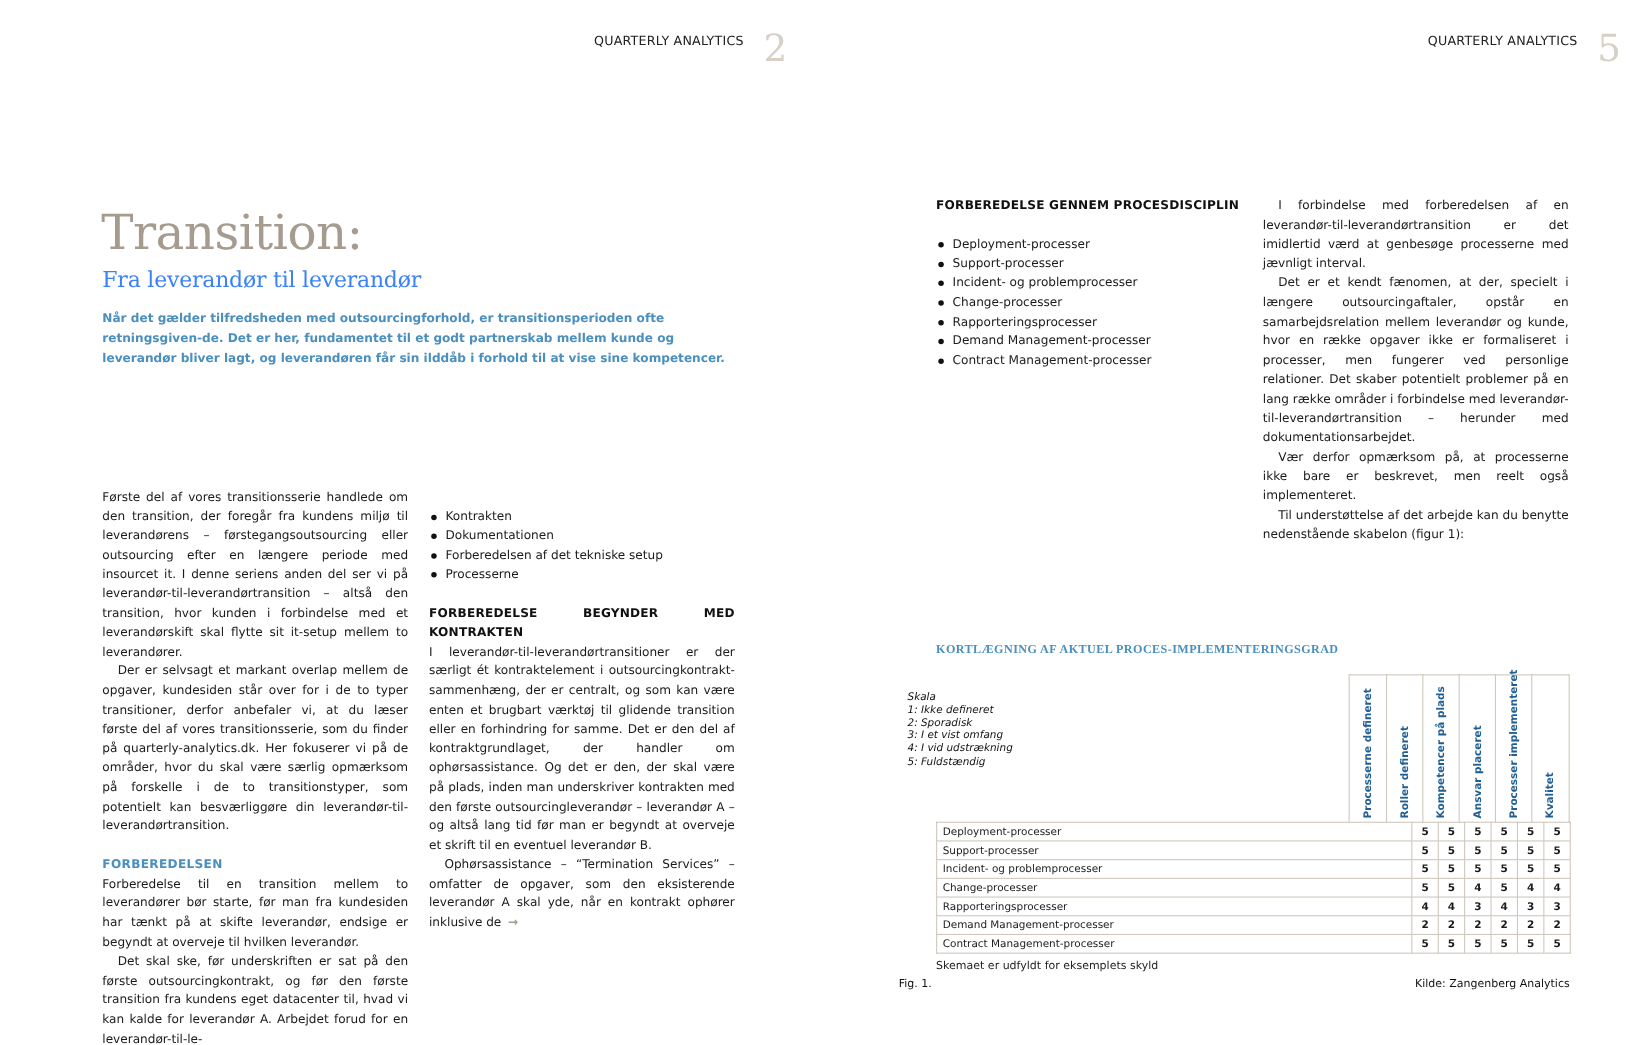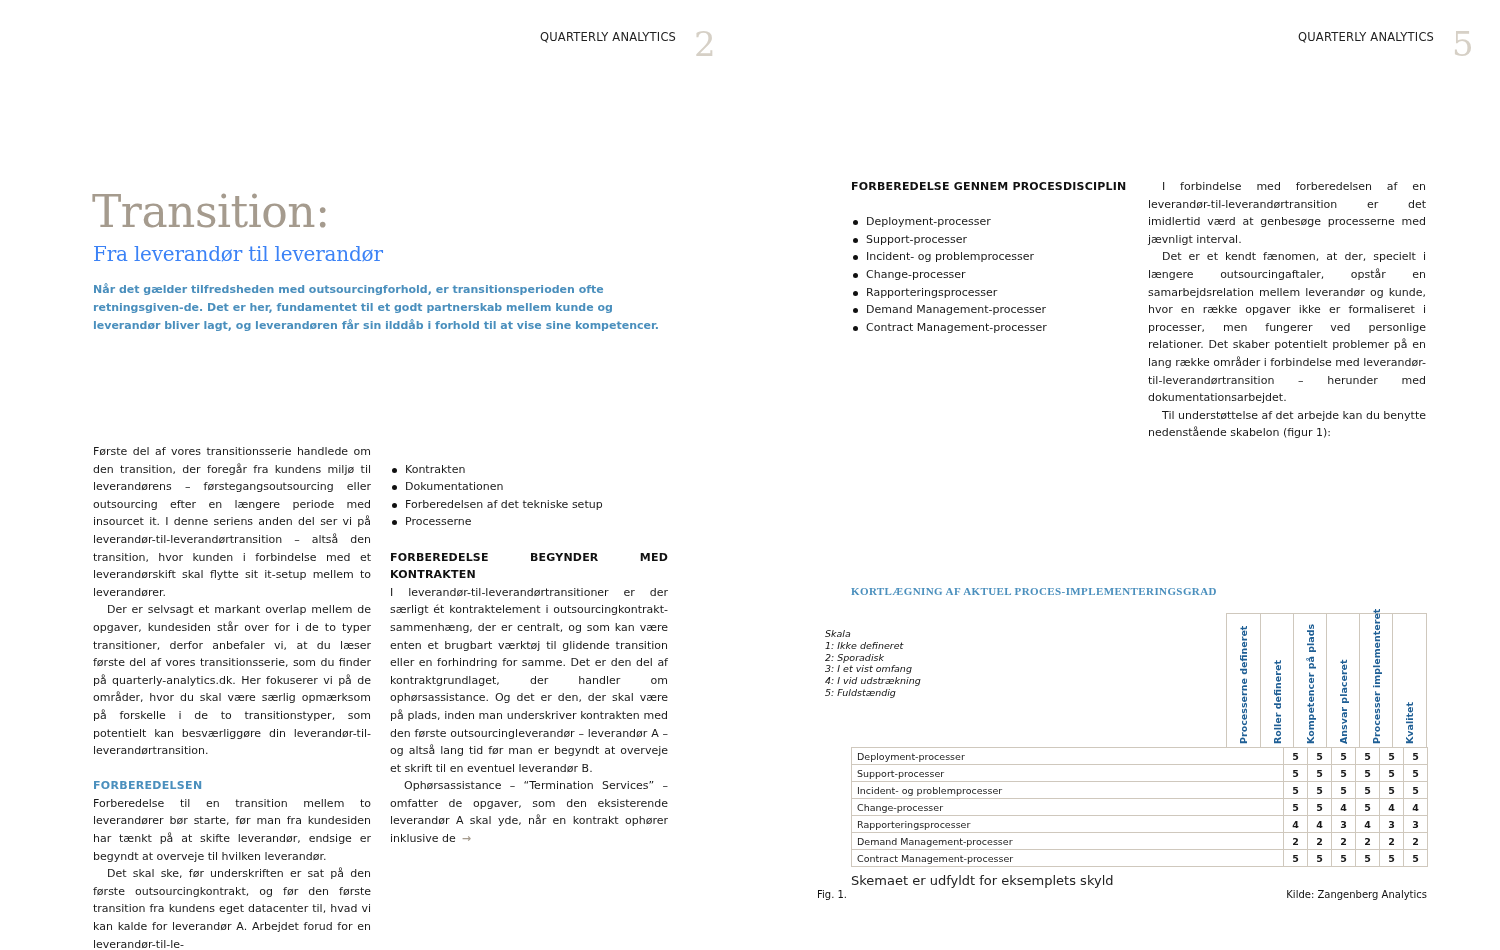--- a/index.html
+++ b/index.html
@@ -24,21 +24,21 @@
   .fig-title { color:#4a8fbd; font-weight:bold; font-size:11px; letter-spacing:0.4px; }
   .scale { font-style:italic; font-size:9.5px; line-height:11.8px; color:#111; }
   table.grid { border-collapse:collapse; font-size:9.5px; }
   table.grid td { border:1px solid #cfc8bd; height:16px; padding:0 5px; }
   table.grid td.num { text-align:center; font-weight:bold; width:23px; padding:0; }
   .hdr-cell { position:absolute; border-left:1px solid #cfc8bd; border-top:1px solid #cfc8bd; height:134px; width:33px; }
   .hdr-cell.last { border-right:1px solid #cfc8bd; }
   .hdr-text { position:absolute; bottom:4px; left:50%; transform-origin:left bottom;
               transform: translateX(5px) rotate(-90deg); white-space:nowrap;
               color:#1f5f95; font-weight:bold; font-size:9.5px; }
-  .small-note { font-size:13px; color:#222; }
+  .small-note { font-size:10px; color:#222; }
   .fig-foot { font-size:10px; color:#111; }
 </style>
 </head>
 <body>
 
 <div>
   <div class="abs running-head" style="left:540px; top:30px;">QUARTERLY ANALYTICS</div>
   <div class="abs folio" style="left:694px; top:27px;">2</div>
 
   <div class="abs title" style="left:92px; top:190px;">Transition:</div>
@@ -83,20 +83,21 @@
       <li>Change-processer</li>
       <li>Rapporteringsprocesser</li>
       <li>Demand Management-processer</li>
       <li>Contract Management-processer</li>
     </ul>
   </div>
 
   <div class="abs col" style="left:1148px; top:178px; width:278px;">
     <p class="indent">I forbindelse med forberedelsen af en leverandør-til-leverandørtransition er det imidlertid værd at genbesøge processerne med jævnligt interval.</p>
     <p class="indent">Det er et kendt fænomen, at der, specielt i længere outsourcingaftaler, opstår en samarbejdsrelation mellem leverandør og kunde, hvor en række opgaver ikke er formaliseret i processer, men fungerer ved personlige relationer. Det skaber potentielt problemer på en lang række områder i forbindelse med leverandør-til-leverandørtransition – herunder med dokumentationsarbejdet.</p>
+    <p class="indent">Vær derfor opmærksom på, at processerne ikke bare er beskrevet, men reelt også implementeret.</p>
     <p class="indent">Til  understøttelse af det arbejde kan du benytte nedenstående skabelon (figur 1):</p>
   </div>
 
   <div>
     <div class="abs fig-title" style="left:851px; top:585px;font-family:Liberation Serif, serif;">KORTLÆGNING AF AKTUEL PROCES-IMPLEMENTERINGSGRAD</div>
 
     <div class="abs scale" style="left:825px; top:628px;">
       <div>Skala</div>
       <div>1: Ikke defineret</div>
       <div>2: Sporadisk</div>

